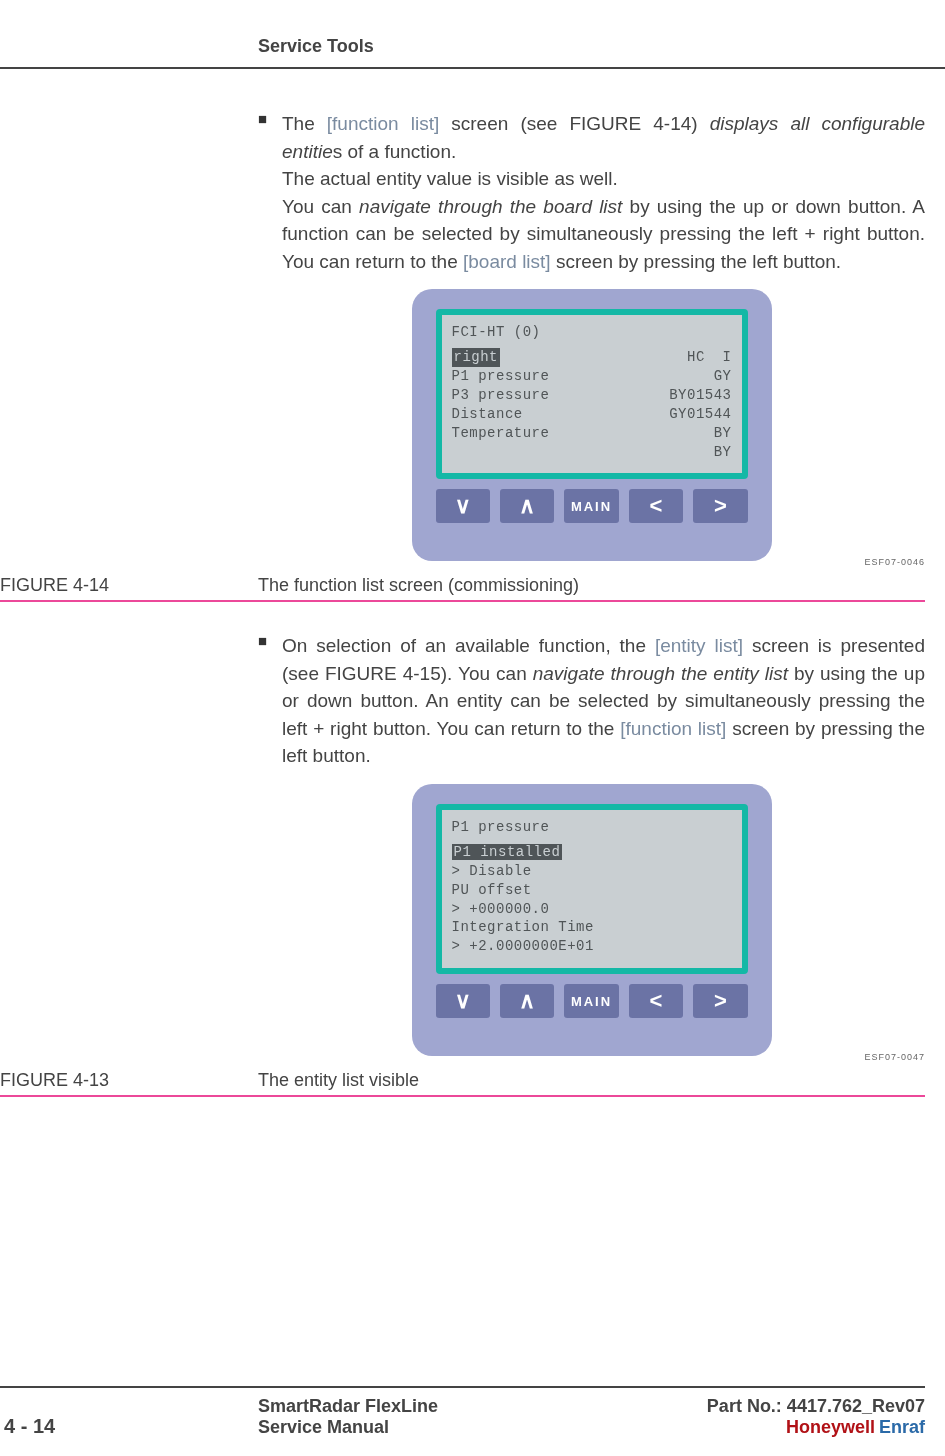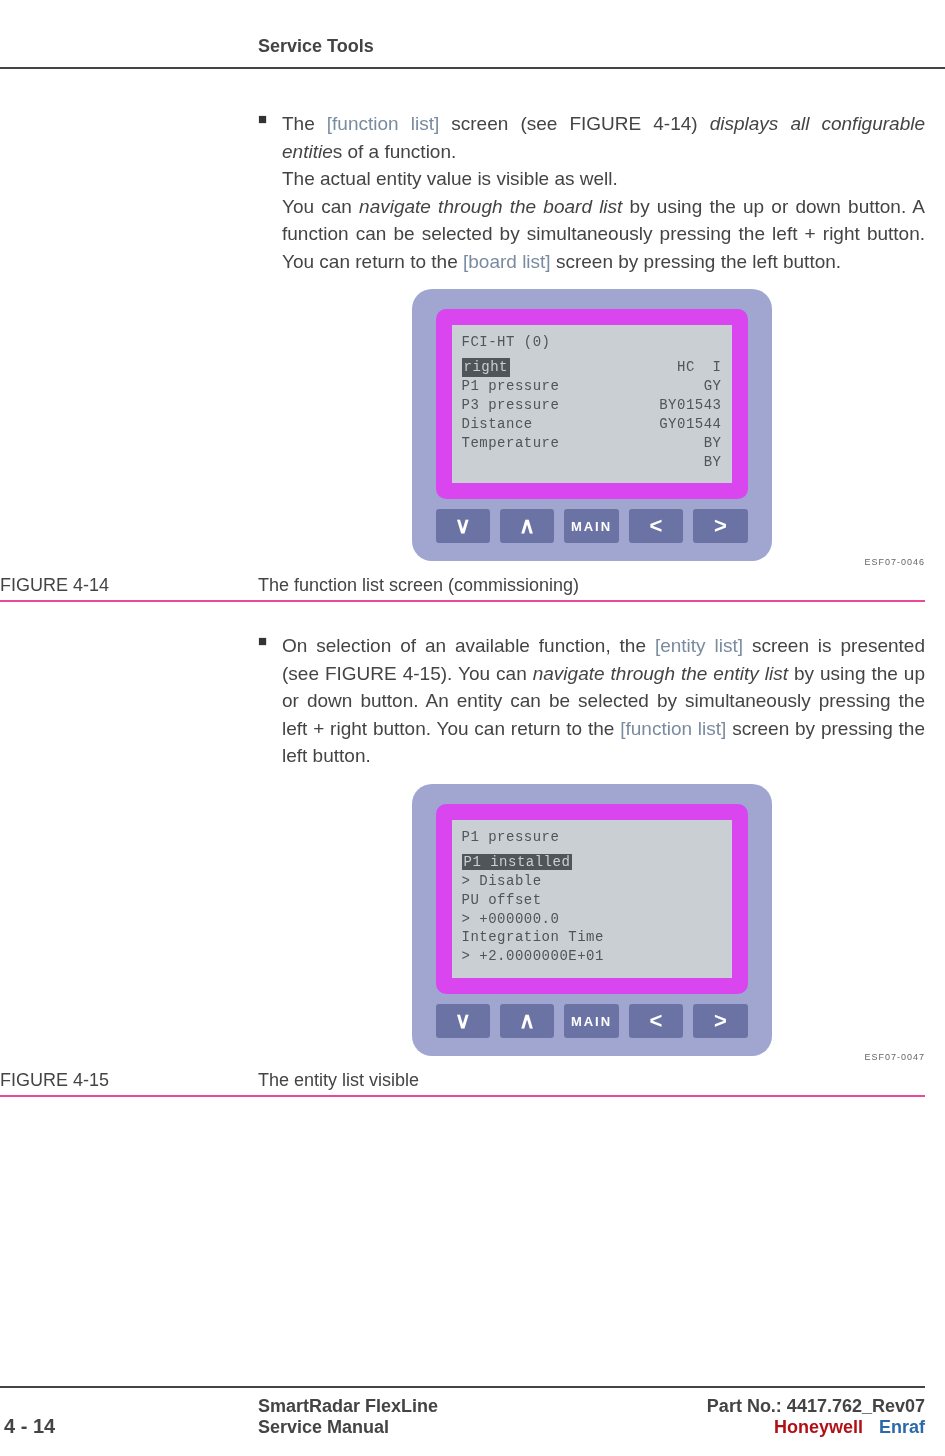--- a/index.html
+++ b/index.html
@@ -25,21 +25,21 @@
   .ital { font-style: italic; }
 
   .device {
     width: 360px; height: 272px; margin: 14px auto 10px auto;
     background: #a0a6d0;
     border-radius: 20px;
     padding: 20px 24px 14px 24px;
     position: relative;
   }
   .screen-outer {
-    background: #d946ef; border-radius: 10px; padding: 16px;
+    background: #14b8a6; border-radius: 4px; padding: 6px;
   }
   .screen {
     background: #c9cfd2; height: 158px;
     font-family: "Courier New", monospace; font-size: 14px;
     color: #505557; padding: 8px 10px;
     line-height: 1.35;
     letter-spacing: 0.5px;
   }
   .screen-title { margin-bottom: 6px; }
   .screen-row { display: flex; justify-content: space-between; white-space: pre; }
@@ -65,21 +65,21 @@
     position: absolute; left: 0; right: 20px; bottom: 18px;
     border-top: 2px solid #444; padding-top: 8px;
     display: flex; align-items: flex-end;
   }
   .page-no { width: 258px; flex: 0 0 258px; font-size: 20px; font-weight: bold; color: #444; padding-left: 4px; align-self: flex-end;}
   .foot-center { flex: 1; }
   .foot-line { font-size: 18px; font-weight: bold; color: #444; }
   .foot-right { text-align: right; }
   .brand { font-weight: bold; font-size: 18px; }
   .brand-a { color: #b11116; }
-  .brand-b { color: #2b6aa8; margin-left: 16px; }
+  .brand-b { color: #2b6aa8; margin-left: 4px; }
 </style>
 </head>
 <body>
 
 <div class="header">
   <span>Service Tools</span>
 </div>
 
 <div class="content">
 
@@ -166,21 +166,21 @@
       <div class="key">
           <span>&lt;</span>
         </div>
       <div class="key">
           <span>&gt;</span>
         </div>
     </div>
   </div>
   <div class="fig-code">ESF07-0047</div>
   <div class="fig-row">
-    <div class="fig-label">FIGURE  4-15</div>
+    <div class="fig-label">FIGURE  4-13</div>
     <div class="fig-cap">The entity list visible</div>
   </div>
 
 </div>
 
 <div class="footer">
   <div class="page-no">4 - 14</div>
   <div class="foot-center">
     <div class="foot-line">SmartRadar FlexLine</div>
     <div class="foot-line">Service Manual</div>

